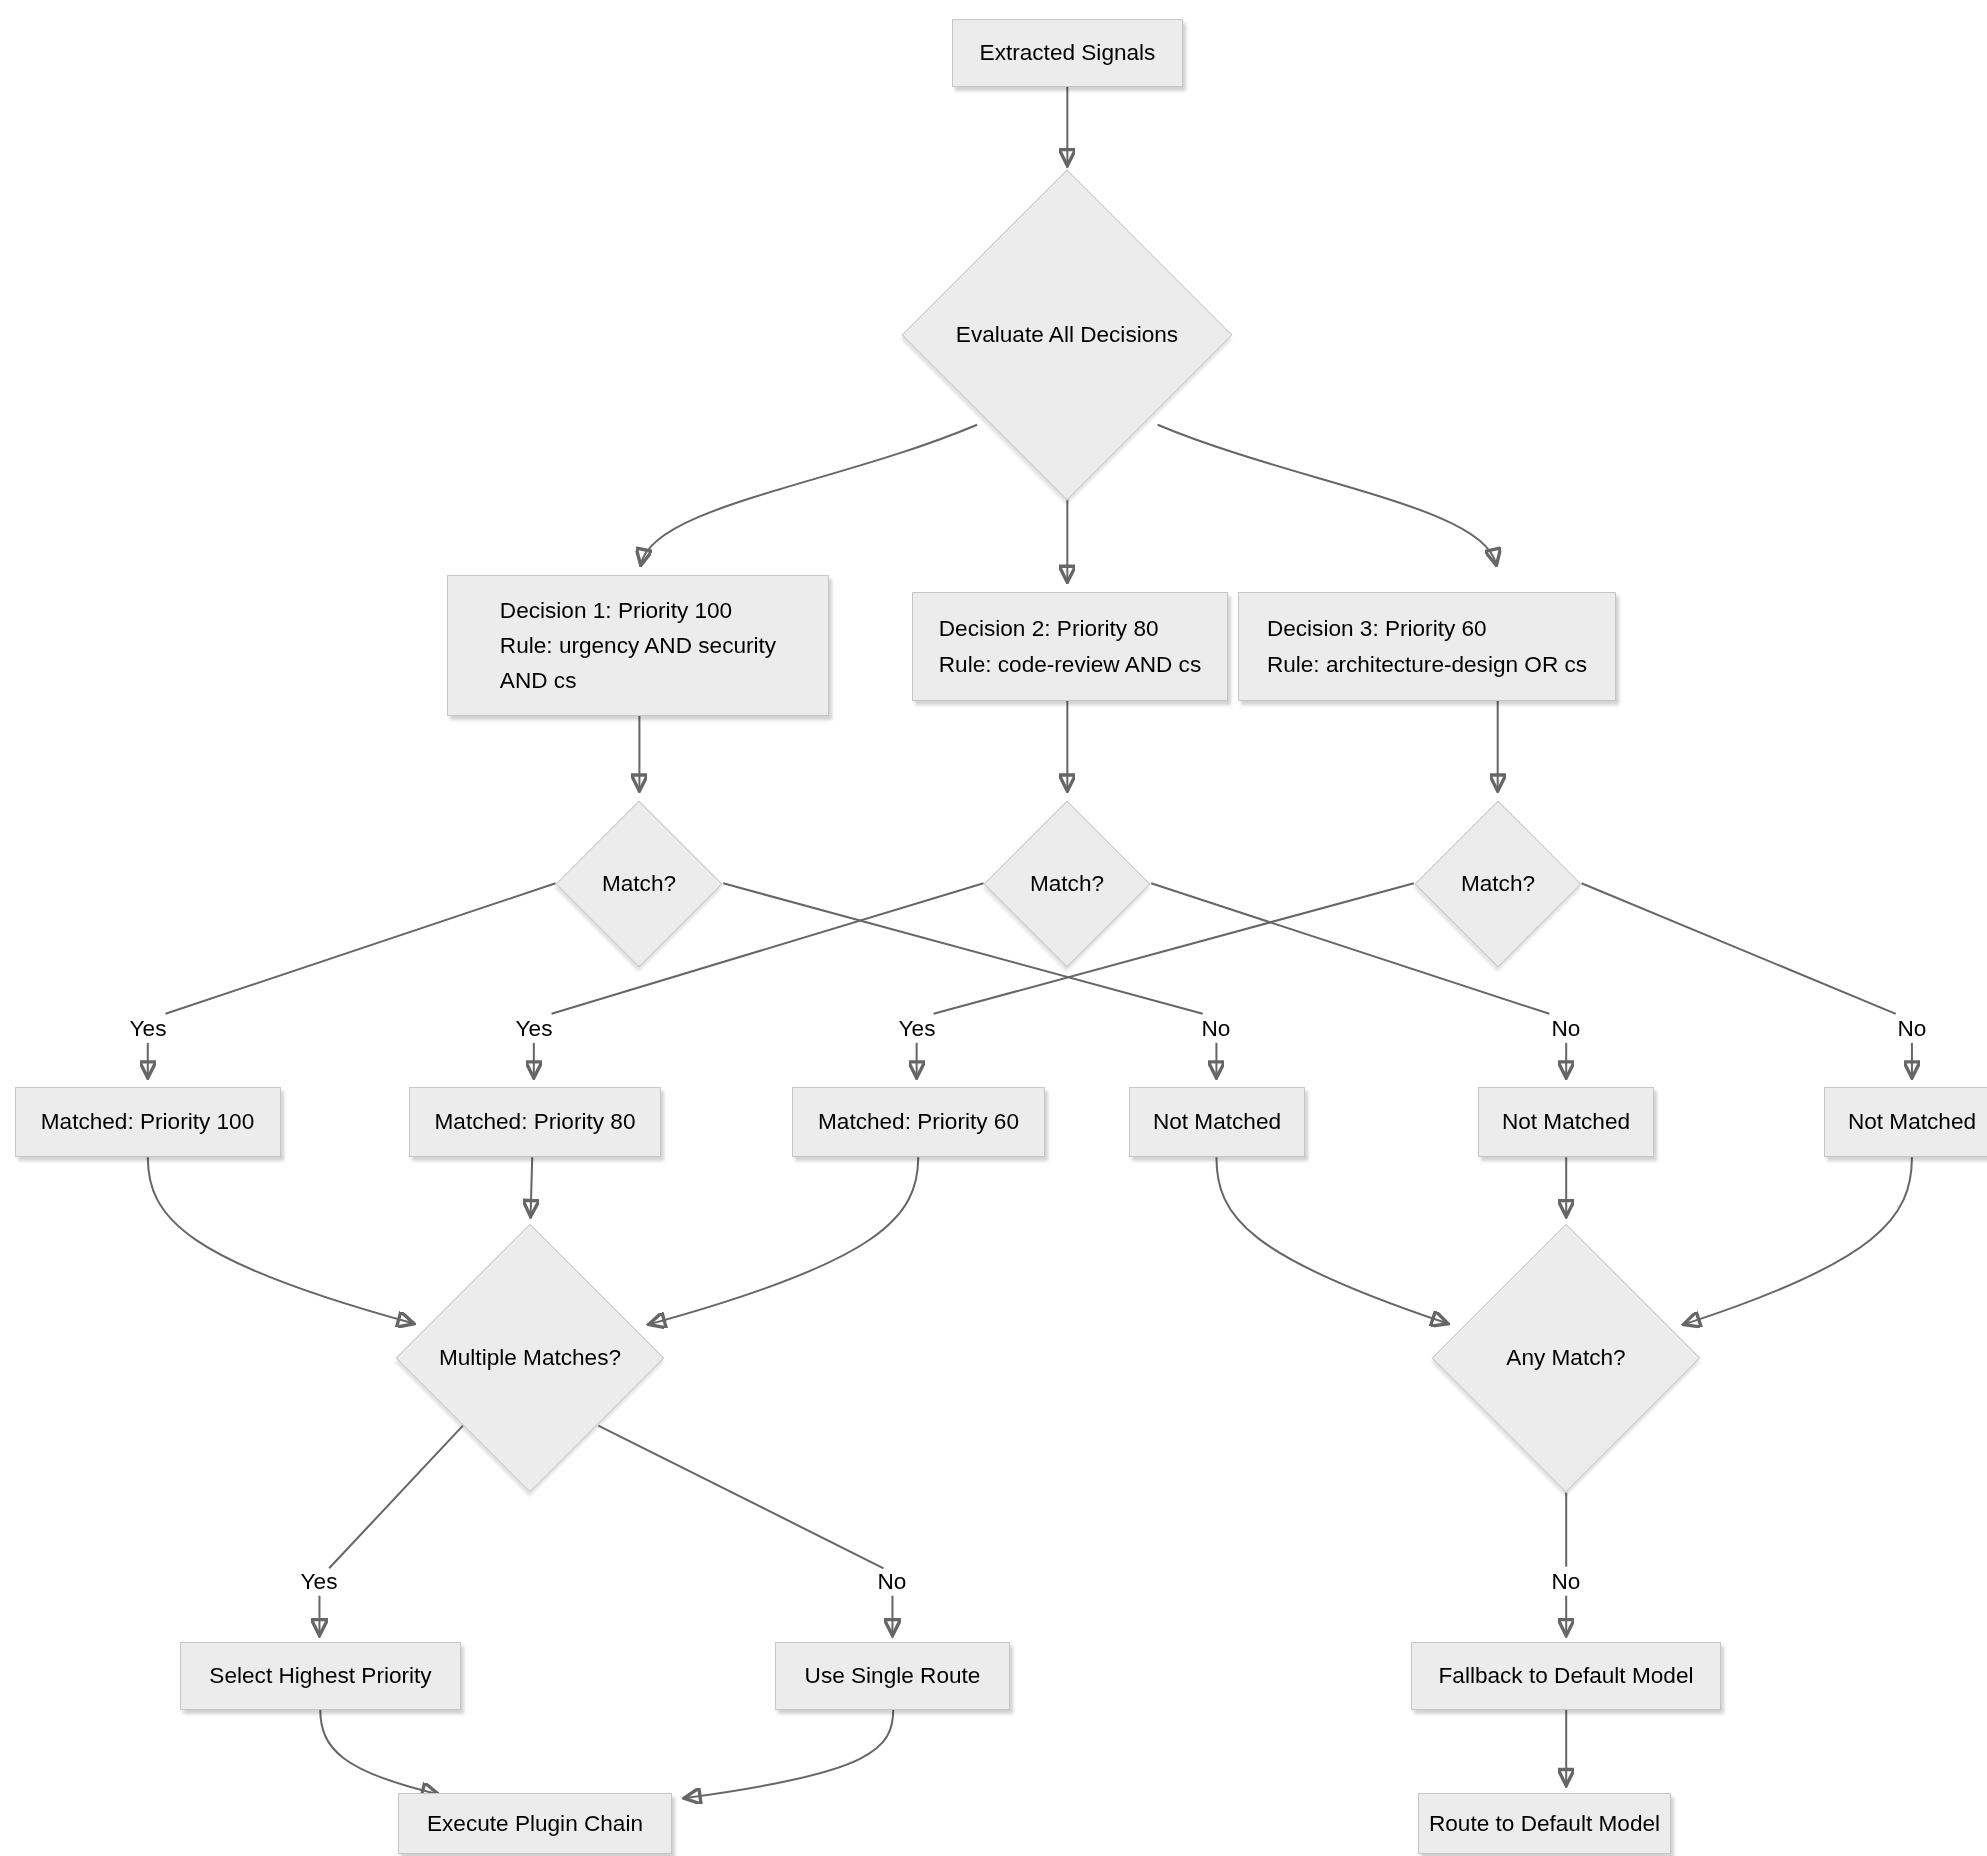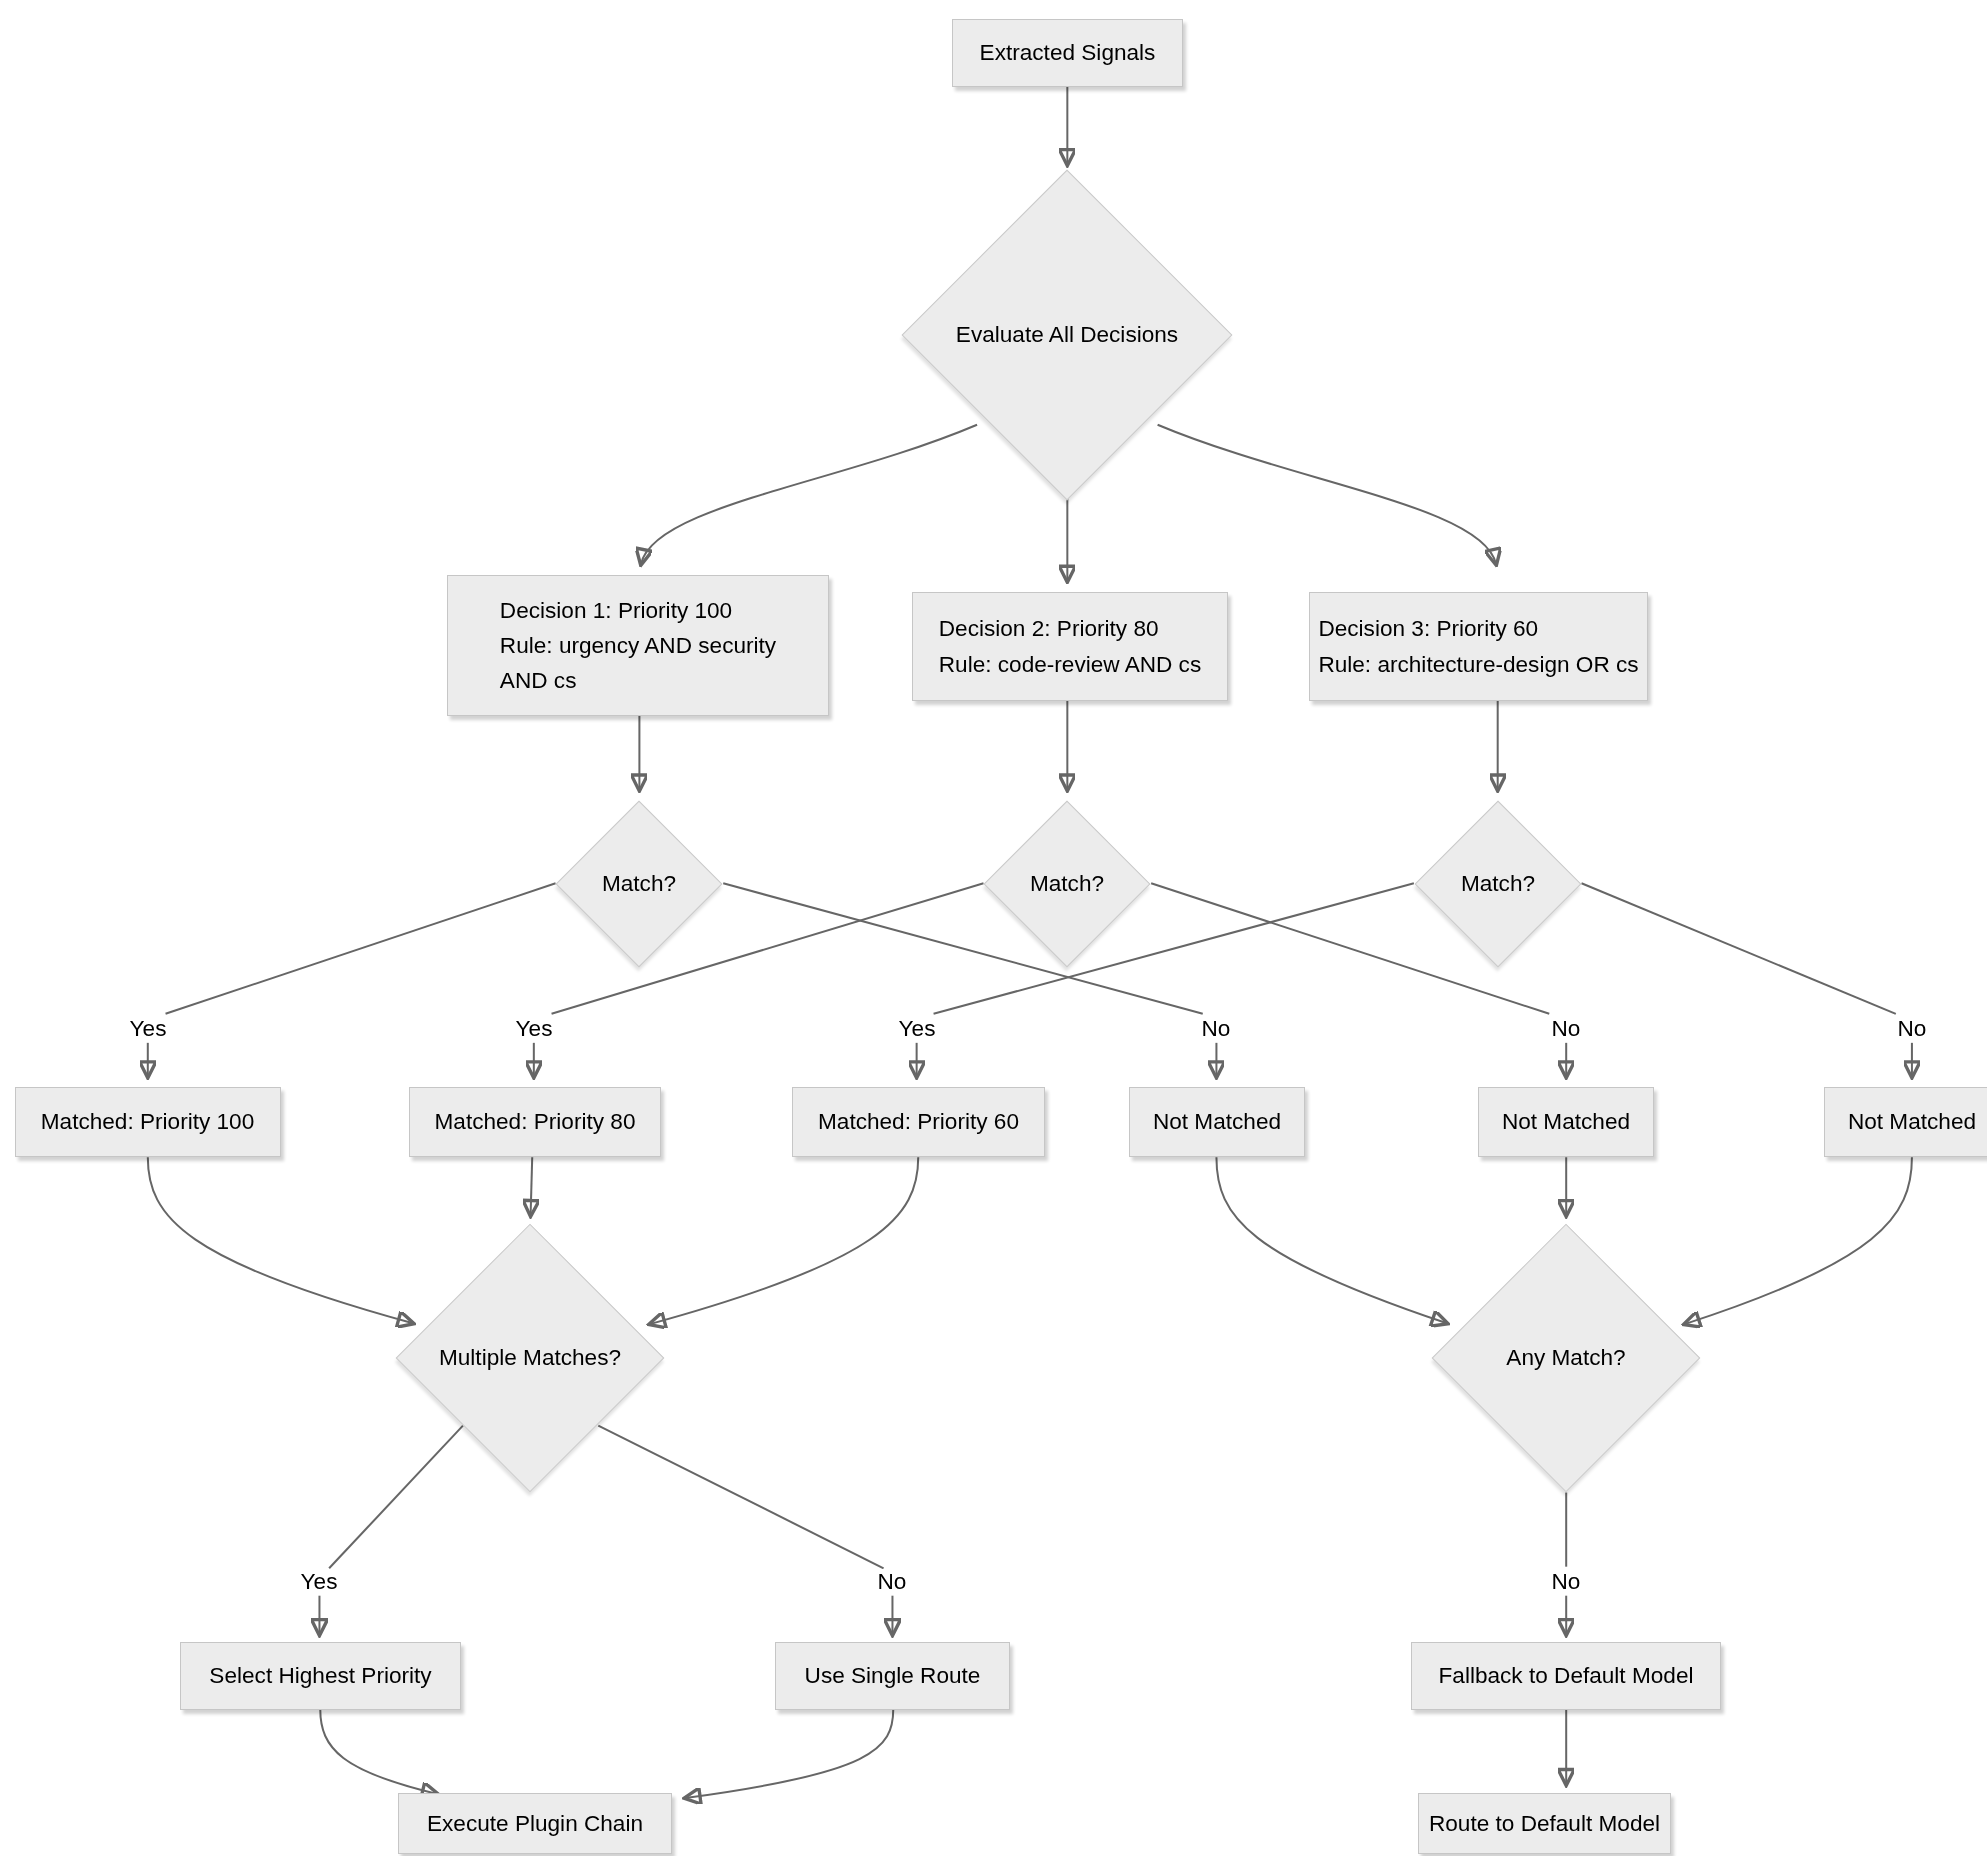--- a/index.html
+++ b/index.html
@@ -89,21 +89,21 @@
 
   <div class="node" style="left:952px;top:18.5px;width:231px;height:68px">Extracted Signals</div>
 
   <div class="node" style="left:447px;top:575px;width:382px;height:141px">Decision 1: Priority 100
 Rule: urgency AND security
 AND cs</div>
 
   <div class="node" style="left:912px;top:592px;width:316px;height:109px">Decision 2: Priority 80
 Rule: code-review AND cs</div>
 
-  <div class="node" style="left:1309px;top:592px;width:339px;height:109px">Decision 3: Priority 60
+  <div class="node" style="left:1238px;top:592px;width:378px;height:109px">Decision 3: Priority 60
 Rule: architecture-design OR cs</div>
 
   <div class="node" style="left:14.5px;top:1087px;width:266px;height:70px">Matched: Priority 100</div>
 
   <div class="node" style="left:409px;top:1087px;width:252px;height:70px">Matched: Priority 80</div>
 
   <div class="node" style="left:792px;top:1087px;width:253px;height:70px">Matched: Priority 60</div>
 
   <div class="node" style="left:1129px;top:1087px;width:176px;height:70px">Not Matched</div>
 

